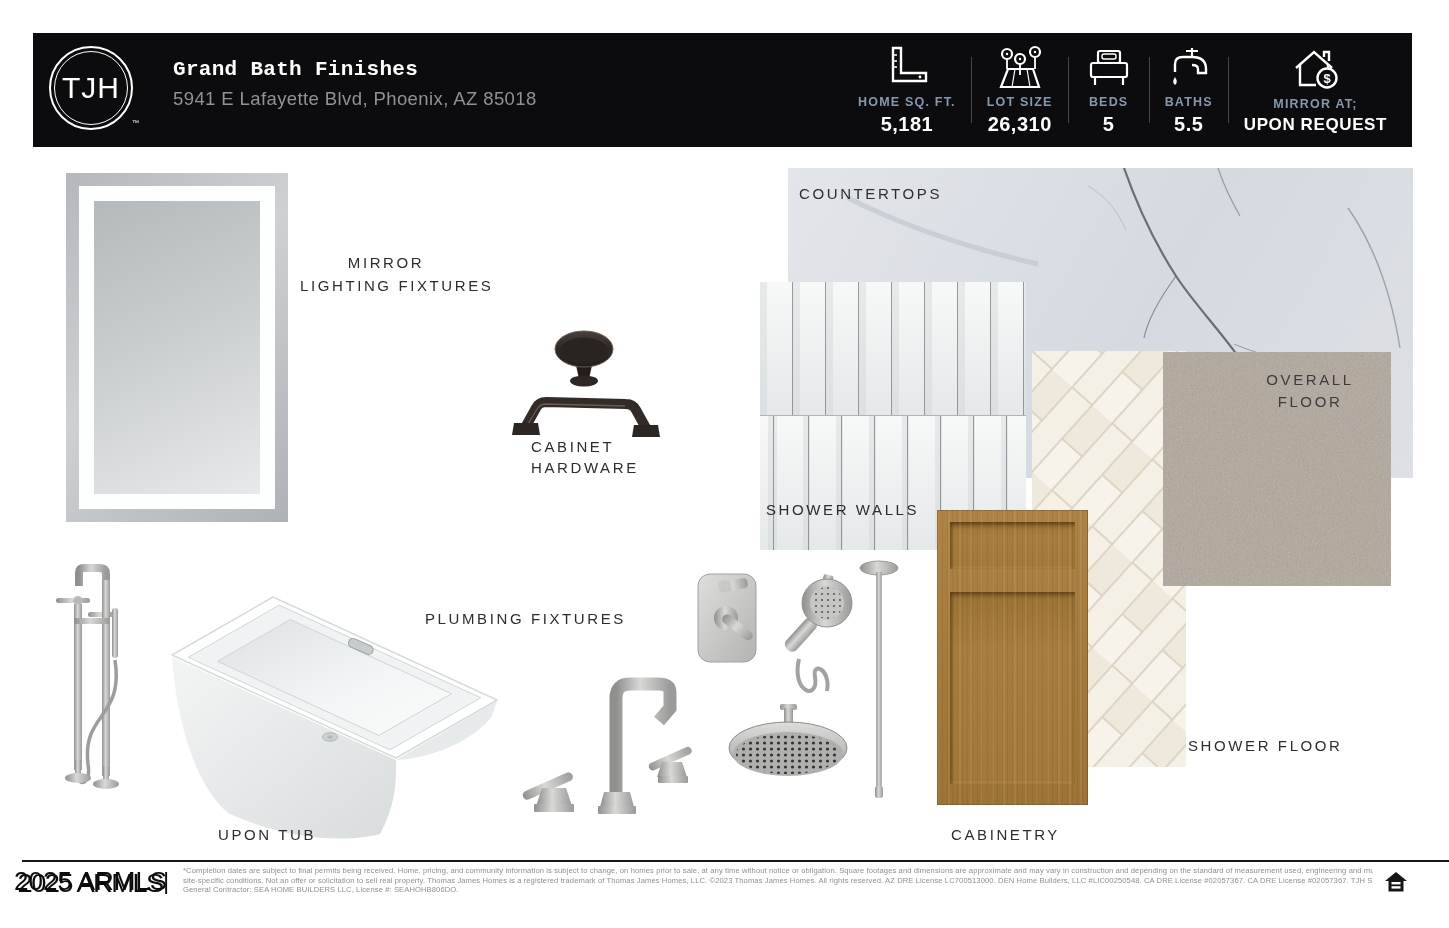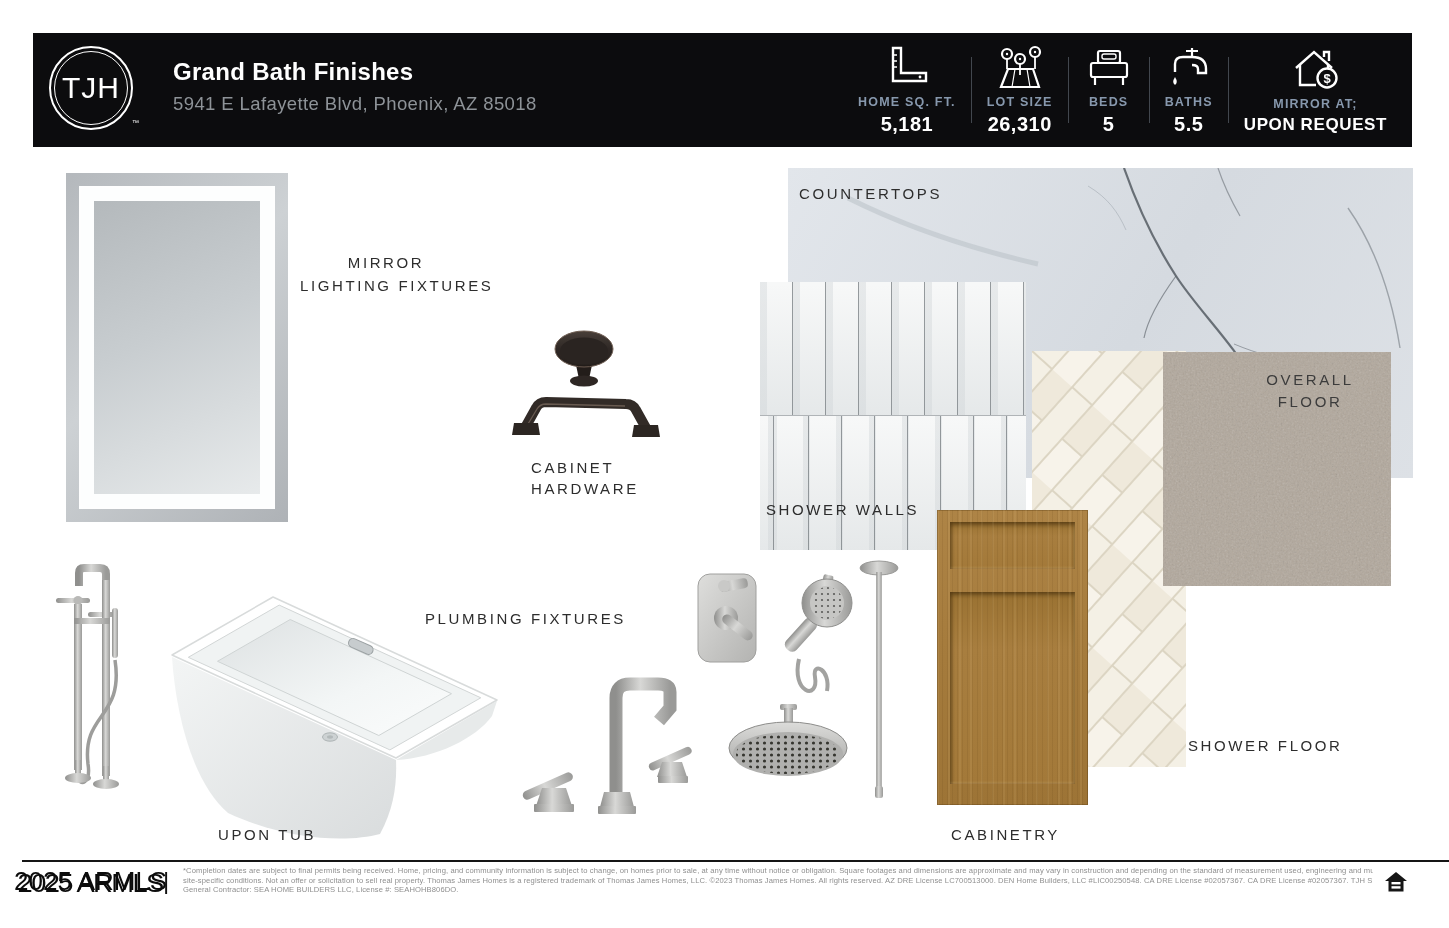--- a/index.html
+++ b/index.html
@@ -6,21 +6,21 @@
   .canvas{position:relative;width:1449px;height:928px;background:#ffffff;overflow:hidden;
           font-family:"Liberation Sans",sans-serif;}
 
   
   .header{position:absolute;left:33px;top:33px;width:1379px;height:114px;background:#0c0c0e;}
   .logo{position:absolute;left:16px;top:13px;width:84px;height:84px;border:2.5px solid #fff;border-radius:50%;box-sizing:border-box;}
   .logo-inner{position:absolute;inset:3px;border:1.5px solid #fff;border-radius:50%;display:flex;align-items:center;justify-content:center;}
   .logo-text{color:#fff;font-size:30px;font-weight:200;letter-spacing:1px;}
   .logo-tm{position:absolute;right:-8px;bottom:2px;color:#fff;font-size:7px;}
   .title-block{position:absolute;left:140px;top:25px;}
-  .title{color:#ffffff;font-size:24px;font-weight:700;letter-spacing:.3px;}
+  .title{color:#ffffff;font-size:21px;font-weight:700;letter-spacing:.3px;font-family:Liberation Mono, monospace;}
   .address{color:#8e9398;font-size:18.5px;margin-top:7px;letter-spacing:.4px;}
   .stats{position:absolute;right:10px;top:0;height:100%;display:flex;align-items:center;}
   .stat{display:flex;flex-direction:column;align-items:center;justify-content:center;padding:0 15px;}
   .stat-icon{height:46px;display:flex;align-items:flex-end;justify-content:center;margin-bottom:5px;}
   .stat-label{color:#8798ad;font-size:12.5px;font-weight:700;letter-spacing:1.2px;white-space:nowrap;}
   .stat-value{color:#ffffff;font-size:20px;font-weight:700;margin-top:4px;letter-spacing:.5px;white-space:nowrap;}
   .stat-value.small{font-size:17px;letter-spacing:.6px;}
   .stat-divider{width:1px;height:66px;background:#42474e;}
 
   
@@ -258,21 +258,21 @@
   </span>
 
   <span class="fixture" style="left:512px;top:382px;">
     <svg width="150" height="58" viewBox="0 0 150 58">
       <path d="M14,44 L24,26 Q27,20 34,20 L114,22 Q121,22 124,28 L134,46" stroke="#322b27" stroke-width="10" fill="none" stroke-linejoin="round" stroke-linecap="round"></path>
       <path d="M16,42 L25,27 Q28,22 34,22 L113,24" stroke="rgba(150,130,115,.55)" stroke-width="1.3" fill="none"></path>
       <path d="M2,41 H26 L28,53 H0 Z" fill="#2c2622"></path>
       <path d="M122,43 H146 L148,55 H120 Z" fill="#2c2622"></path>
     </svg>
   </span>
-  <div class="board-label" style="left:531px;top:457px;line-height:21px;">
+  <div class="board-label" style="left:531px;top:436px;line-height:21px;">
     <div>CABINET</div>
     <div>HARDWARE</div>
   </div>
 
   <div class="board-label" style="left:425px;top:610px;">PLUMBING FIXTURES</div>
 
   <span class="fixture" style="left:44px;top:564px;">
     <svg width="82" height="228" viewBox="0 0 82 228">
       <defs>
         <linearGradient id="nk" x1="0" y1="0" x2="1" y2="0">

